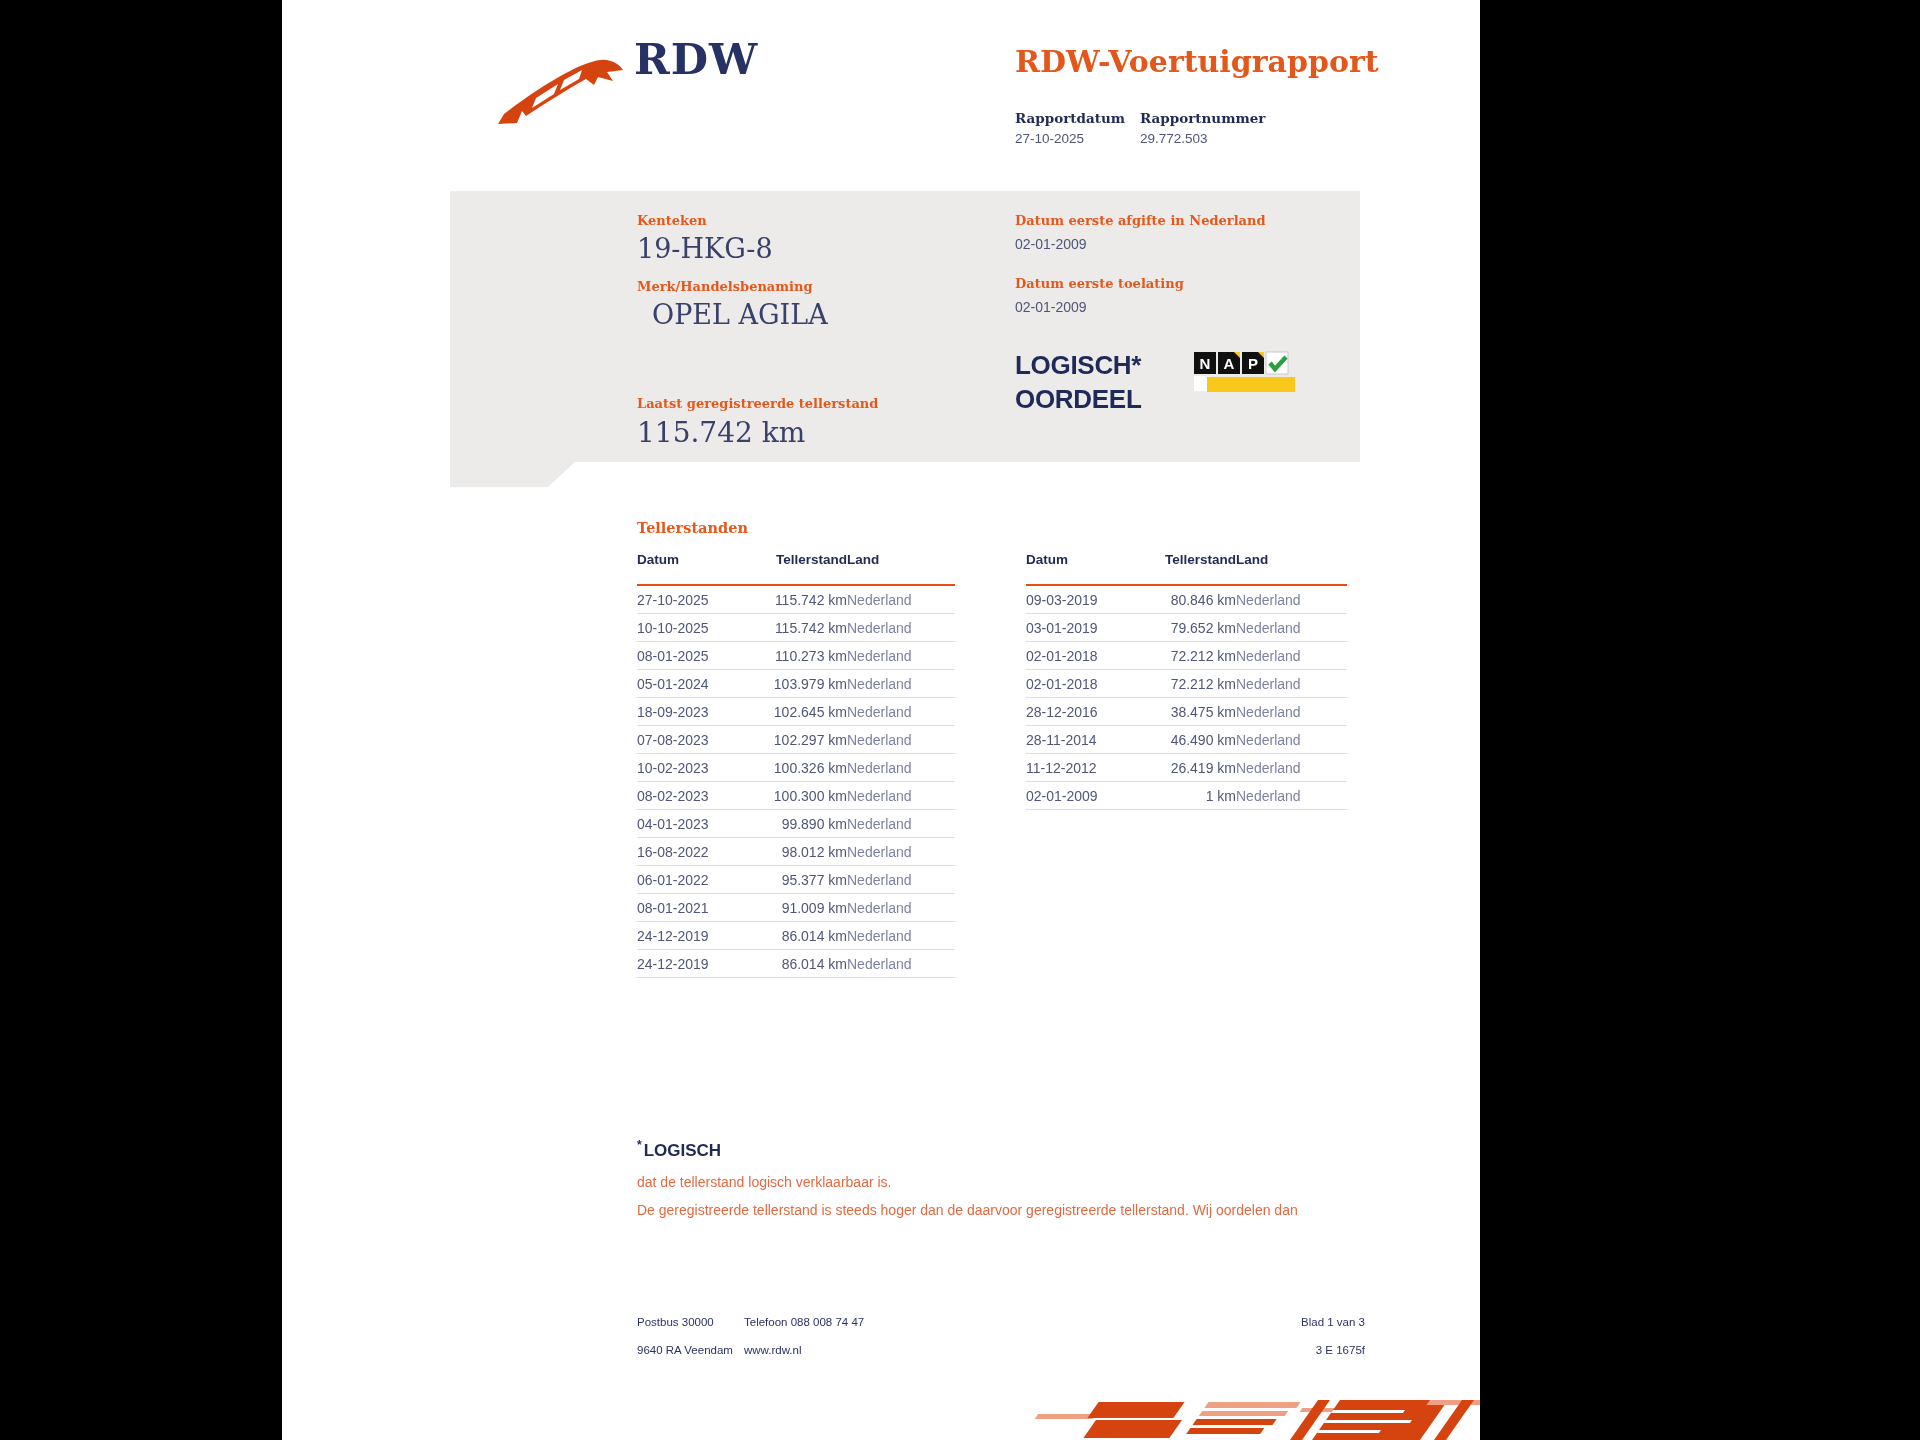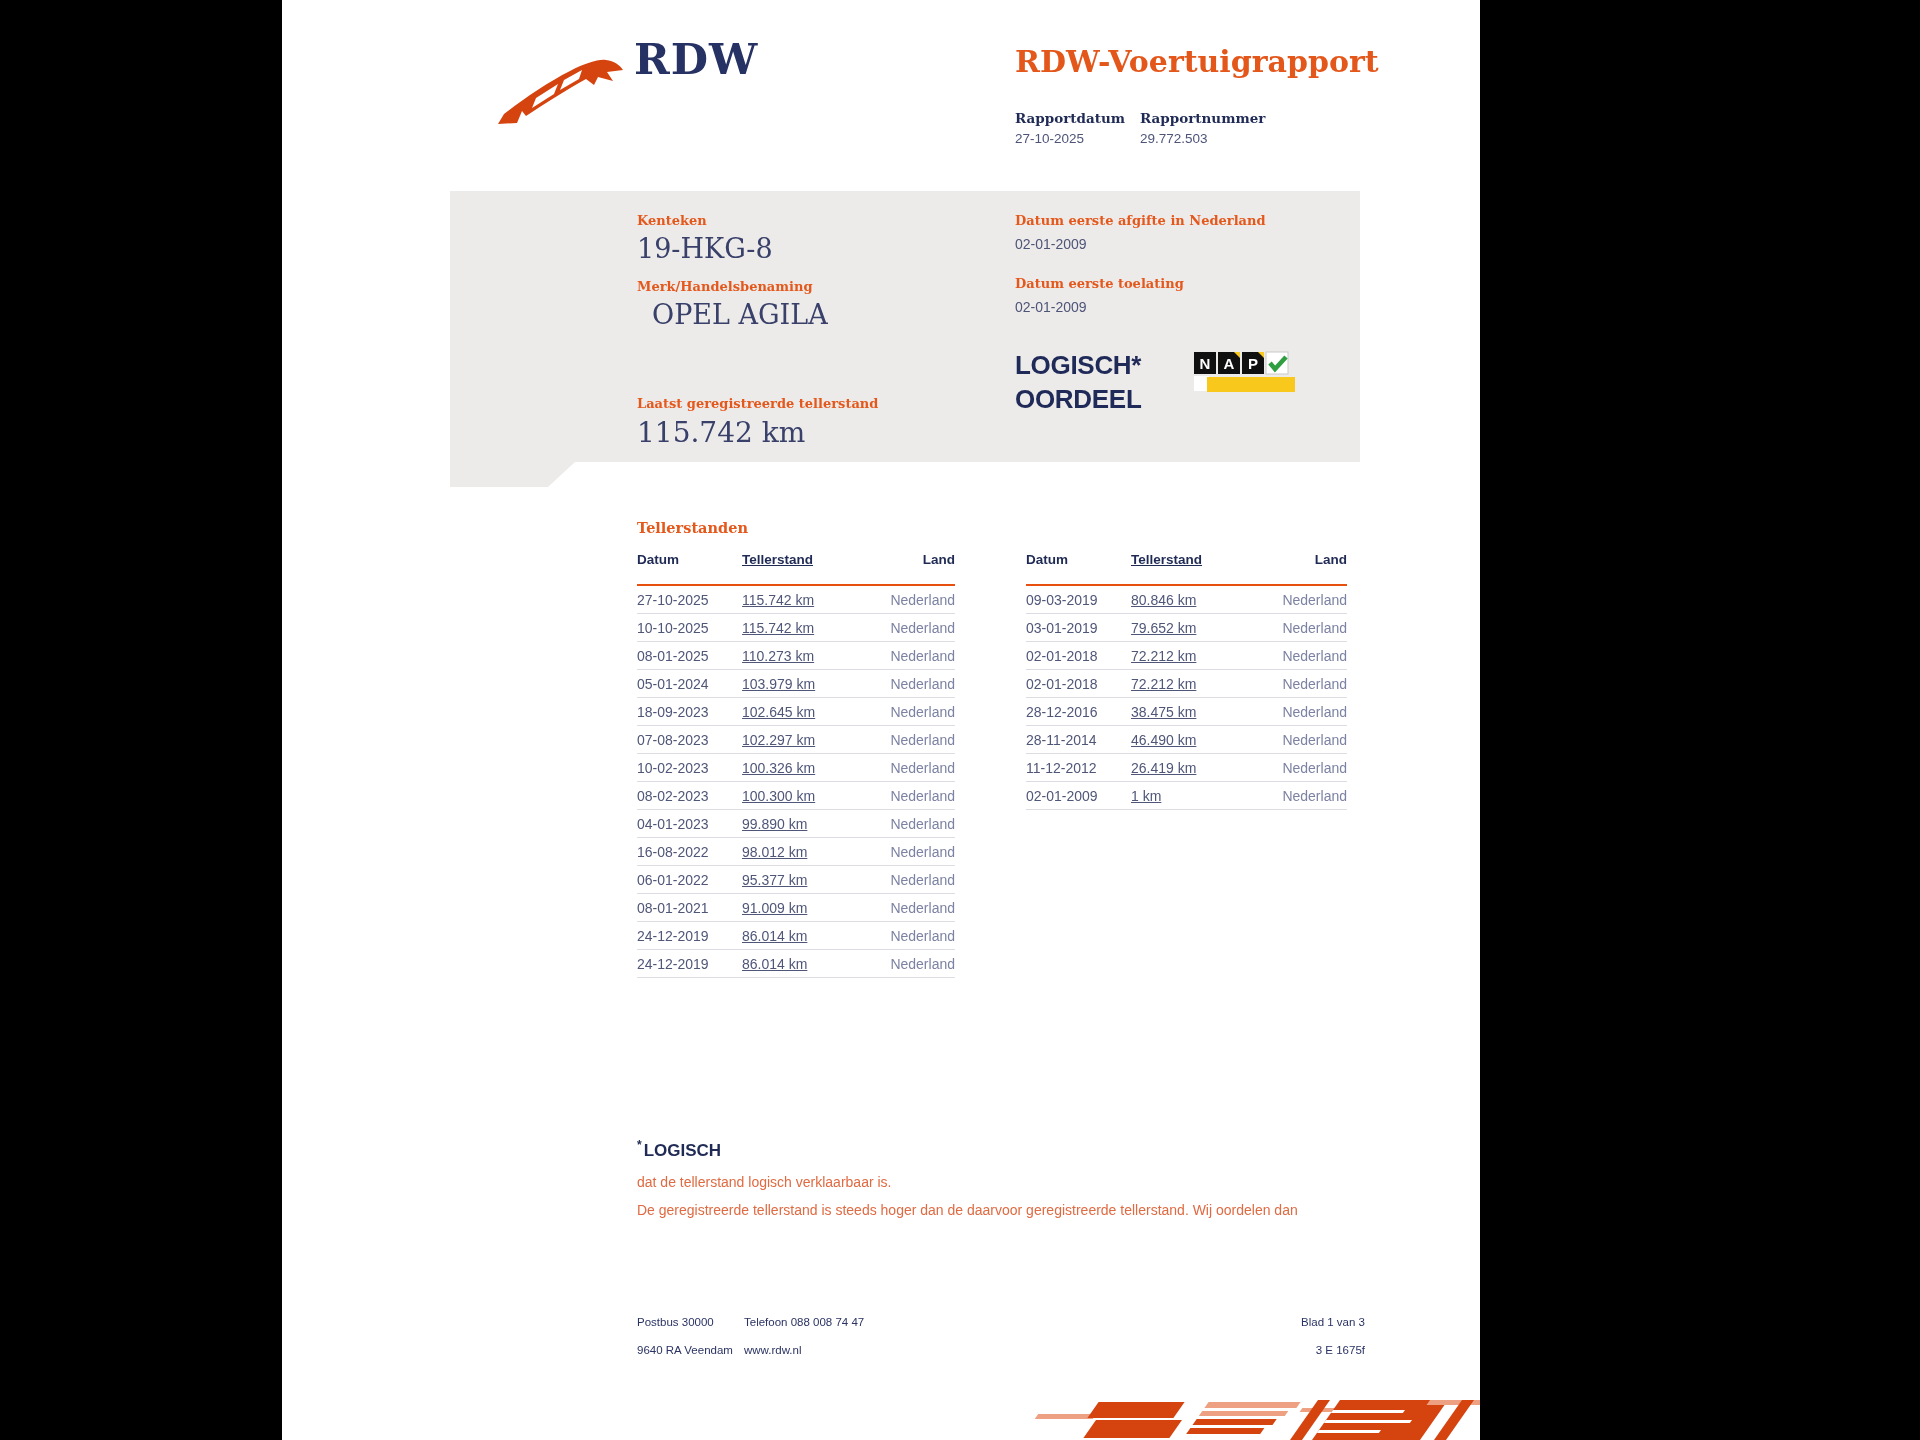--- a/index.html
+++ b/index.html
@@ -26,22 +26,22 @@
   .oordeel{left:733px;top:348px;font-size:26px;line-height:34px;font-weight:700;color:#1f2a58;letter-spacing:-0.3px;}
 
   
   .section-title{left:355px;top:519px;font-size:14.5px;font-weight:700;color:#e4581c;
     font-family:"DejaVu Serif","Liberation Serif",serif;}
   .tbl{top:543px;}
   .tbl .hrow{display:flex;height:24px;align-items:flex-end;padding-bottom:17px;
     border-bottom:2px solid #e8500f;font-size:13.5px;font-weight:700;color:#1f2a55;}
   .t-row{display:flex;height:27px;align-items:center;border-bottom:1px solid #dcdde3;font-size:14px;}
   .c0{width:105px;text-align:left;color:#4f5678;}
-  .c1{width:105px;color:#4f5678;text-decoration:underline;}
-  .c2{flex:1;text-align:right;color:#7c82a2;}
+  .c1{width:105px;text-align:right;color:#4f5678;}
+  .c2{flex:1;color:#7c82a2;}
 
   
   .note-title{left:355px;top:1138px;font-size:17px;font-weight:700;color:#1f2a55;}
   .note-title .ast{font-size:12px;vertical-align:7px;font-weight:700;margin-right:2px;}
   .note-body{left:355px;top:1168px;width:760px;font-size:14px;line-height:28px;color:#e06a42;}
 
   
   .foot{font-size:11.5px;color:#2b3364;}
   .foot-right{width:120px;text-align:right;}
 </style>

